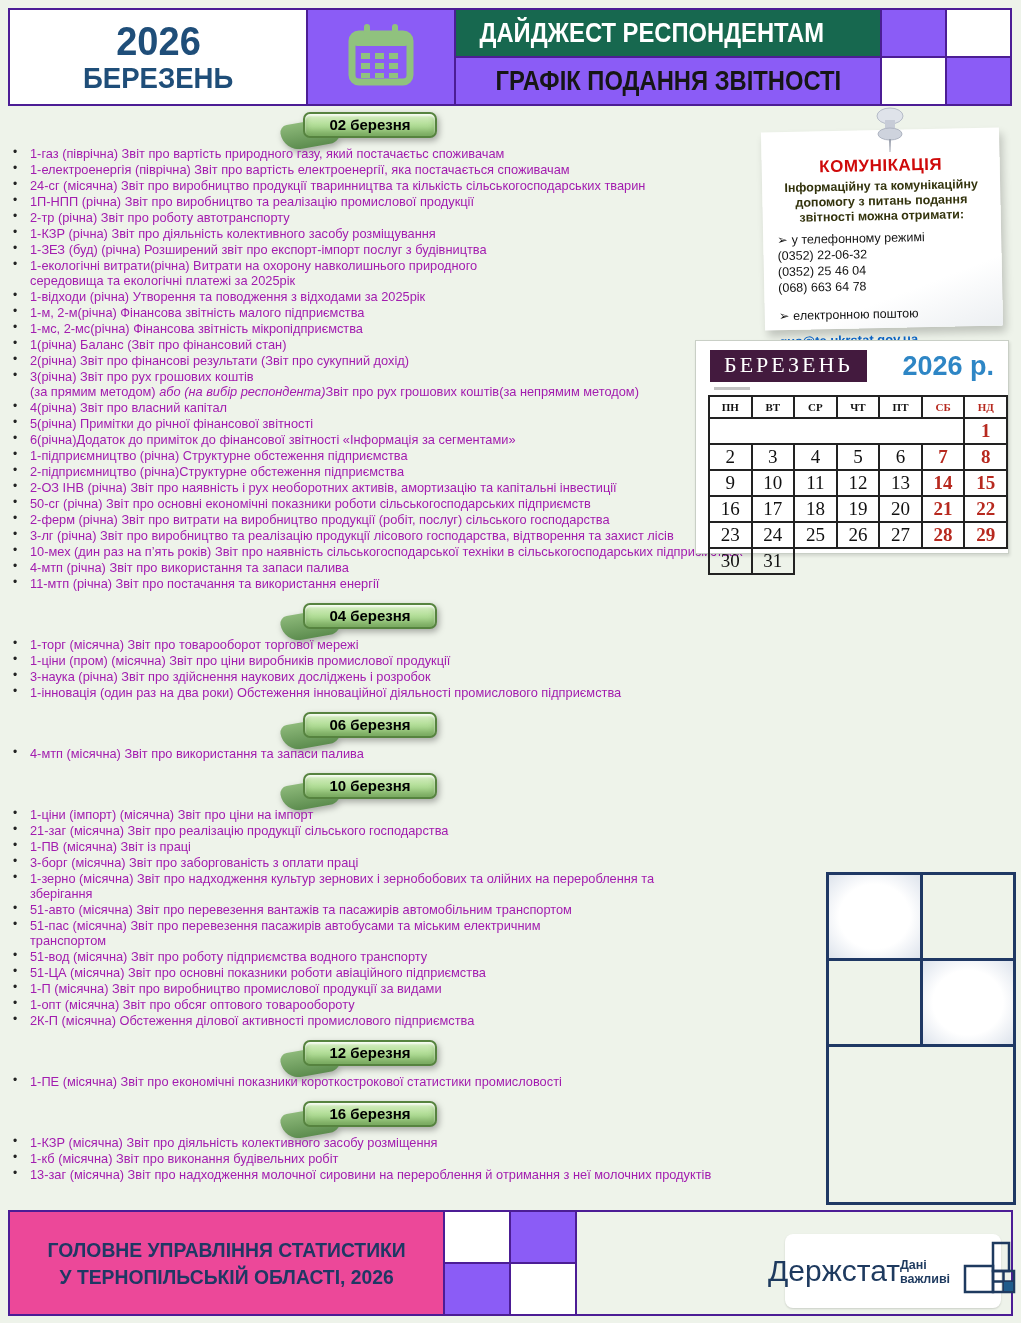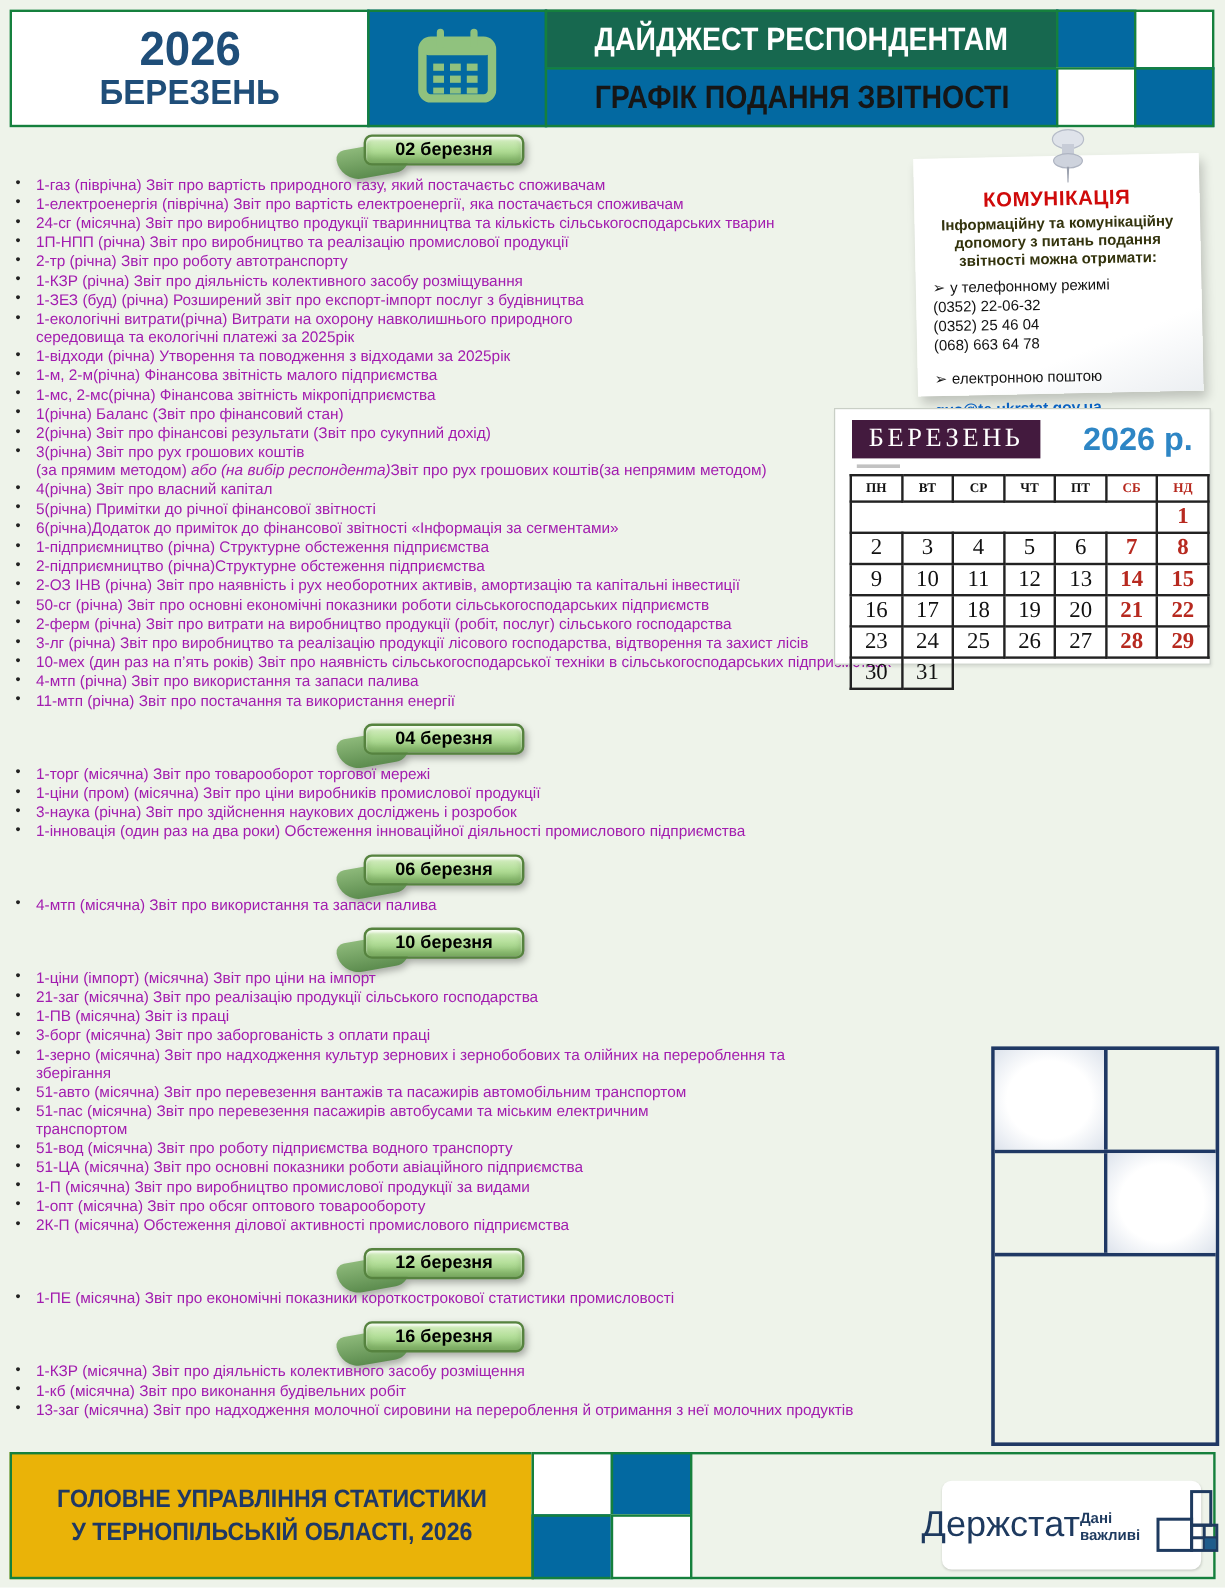--- a/index.html
+++ b/index.html
@@ -1,27 +1,27 @@
 <!DOCTYPE html>
 <html><head>
 <meta charset="utf-8">
 <style>
   html,body{margin:0;padding:0;}
   .page{position:relative;width:1021px;height:1323px;background:#eef3ea;font-family:"Liberation Sans",sans-serif;overflow:hidden;}
-  .box{position:absolute;border:2px solid #15803d;box-sizing:border-box;}
+  .box{position:absolute;border:2px solid #4c1d95;box-sizing:border-box;}
   .bg-green{background:#17684f;}
-  .bg-light{background:#0369a1;}
+  .bg-light{background:#8b5cf6;}
   .bg-white{background:#fff;}
 
   
   .year-box{left:8px;top:8px;width:300px;height:98px;background:#fff;display:flex;flex-direction:column;align-items:center;justify-content:center;}
   .year{font-size:40px;font-weight:bold;color:#1f4e79;line-height:42px;transform:scaleX(.95);}
   .month{font-size:29px;font-weight:bold;color:#1f4e79;line-height:32px;transform:scaleX(.95);}
   .icon-box{left:306px;top:8px;width:150px;height:98px;display:flex;align-items:center;justify-content:center;}
-  .title1{left:454px;top:8px;width:428px;height:50px;display:flex;align-items:center;justify-content:center;}
+  .title1{left:454px;top:8px;width:428px;height:50px;display:flex;align-items:center;}
   .title1 span{color:#fff;font-weight:bold;font-size:27px;white-space:nowrap;transform:scaleX(.88);}
   .title2{left:454px;top:56px;width:428px;height:50px;display:flex;align-items:center;justify-content:center;}
   .title2 span{color:#161616;font-weight:bold;font-size:27px;white-space:nowrap;transform:scaleX(.88);}
   .hcell{width:67px;height:50px;}
 
   
   .sections{position:absolute;left:0;top:108px;width:822px;}
   .ribbon-row{width:740px;text-align:center;margin:12px 0 8px;}
   .section:first-child .ribbon-row{margin-top:4px;}
   .ribbon{display:inline-block;position:relative;filter:drop-shadow(2px 3px 3px rgba(0,0,0,.3));}
@@ -56,21 +56,21 @@
 
   
   .deco{position:absolute;left:826px;top:872px;width:190px;height:333px;border:3px solid #1f3864;box-sizing:border-box;display:flex;flex-direction:column;background:#eef3ea;}
   .deco-row{display:flex;height:83px;border-bottom:3px solid #1f3864;}
   .deco-cell{flex:1;}
   .deco-cell:first-child{border-right:3px solid #1f3864;}
   .deco-bottom{flex:1;}
   .glow{background:radial-gradient(ellipse at center,#ffffff 55%,#dde3ec 100%);}
 
   
-  .org-box{left:8px;top:1210px;width:437px;height:106px;background:#eab308;display:flex;flex-direction:column;align-items:center;justify-content:center;}
+  .org-box{left:8px;top:1210px;width:437px;height:106px;background:#ec4899;display:flex;flex-direction:column;align-items:center;justify-content:center;}
   .org-box div{font-size:21px;font-weight:bold;color:#1f3864;line-height:27px;white-space:nowrap;transform:scaleX(.92);}
   .fcell{width:68px;height:54px;}
   .big-green{left:575px;top:1210px;width:438px;height:106px;background:#eef3ea;}
   .logo-card{position:absolute;left:785px;top:1234px;width:216px;height:74px;background:#fff;border-radius:8px;display:flex;align-items:center;justify-content:center;gap:10px;box-shadow:0 1px 2px rgba(0,0,0,.15);}
   .logo-text{display:flex;align-items:flex-end;}
   .logo-name{font-size:30px;color:#1e3a5f;font-weight:500;line-height:30px;}
   .logo-tag{font-size:12.5px;font-weight:bold;color:#1e3a5f;margin-top:2px;}
 </style>
 </head>
 <body>

